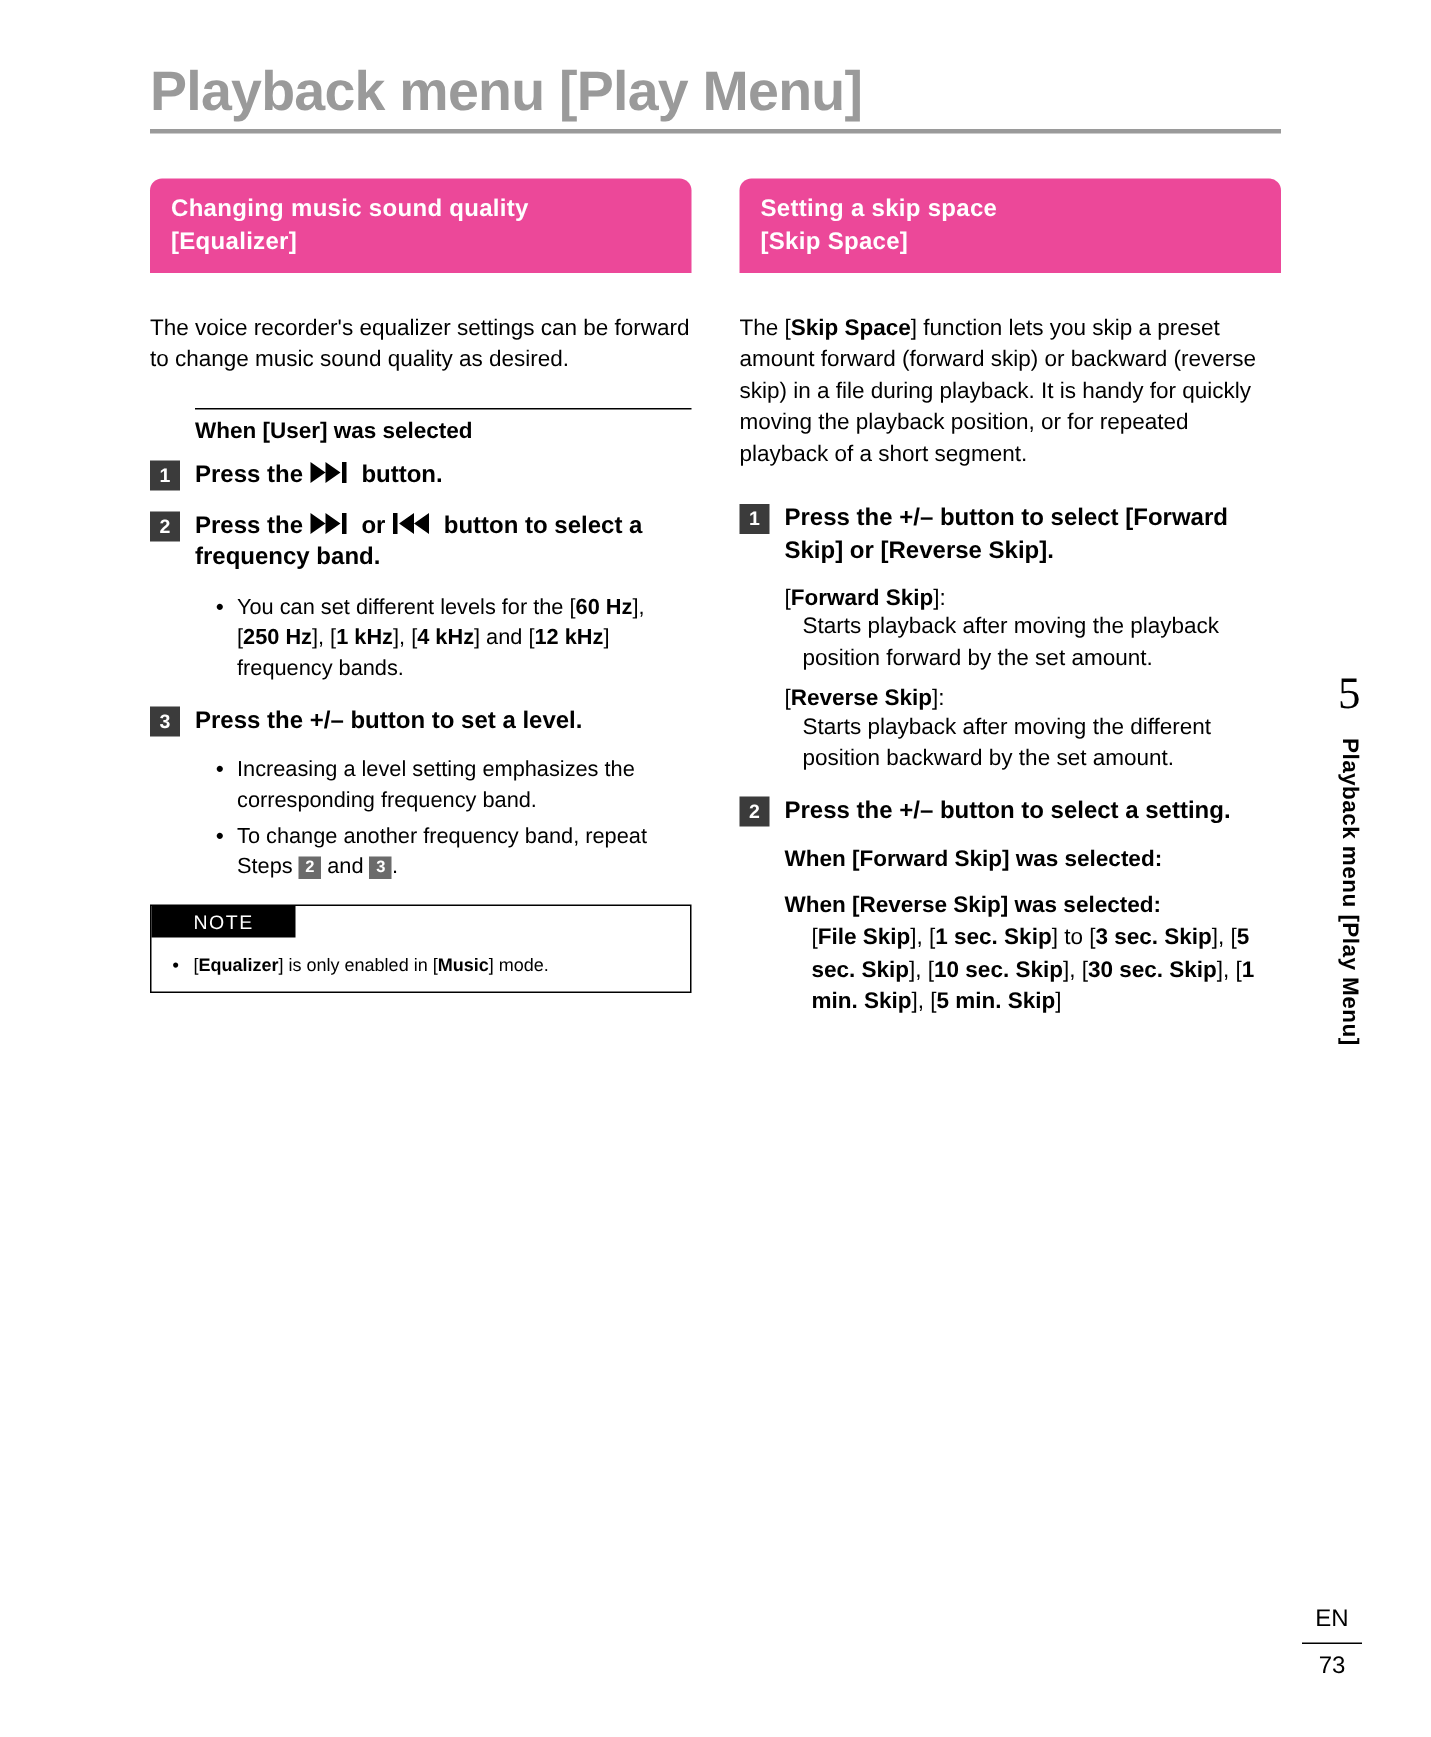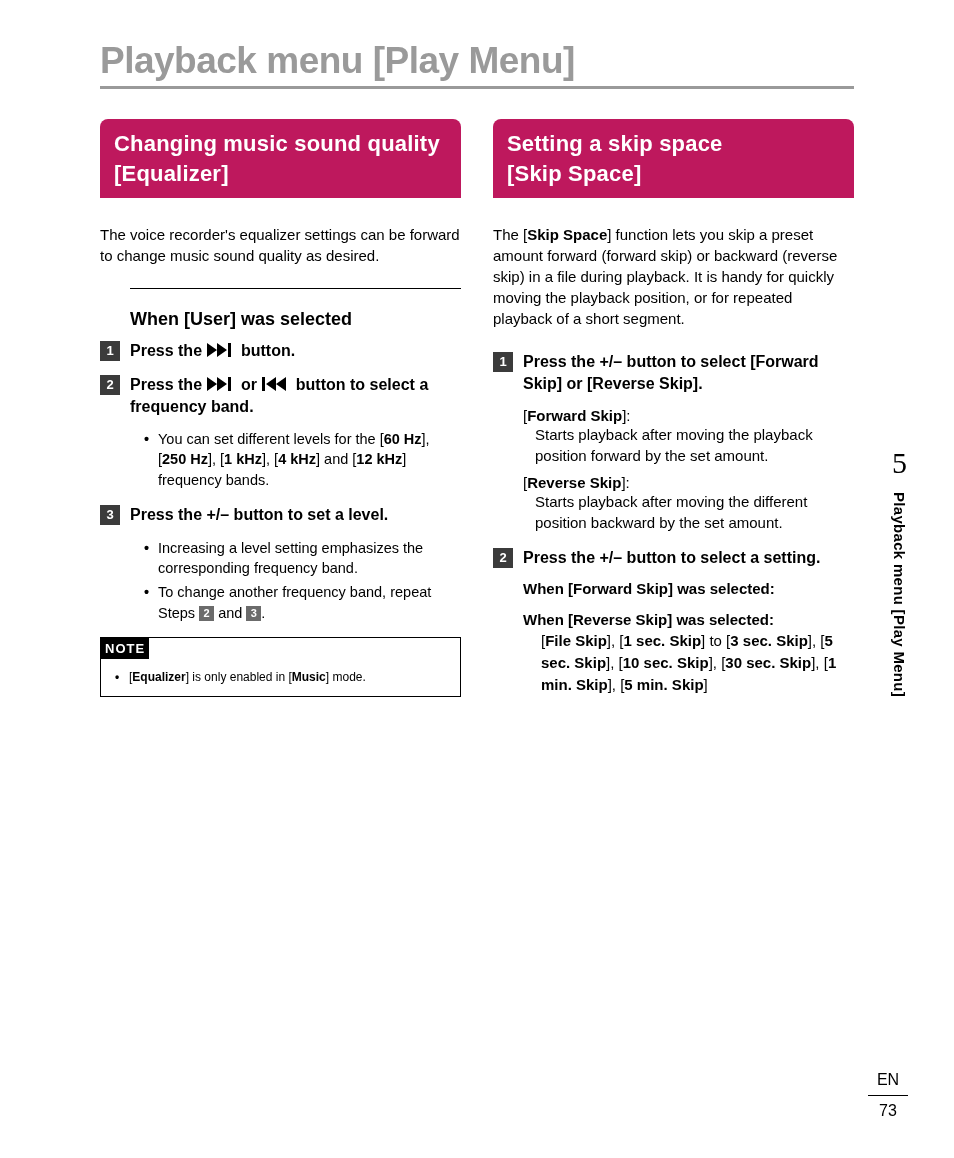--- a/index.html
+++ b/index.html
@@ -25,42 +25,42 @@
   }
   .columns {
     display: flex;
     gap: 32px;
   }
   .col {
     flex: 1;
     min-width: 0;
   }
   .section-header {
-    background: #be185d;
+    background: #ec4899;
     color: #fff;
     font-weight: 700;
-    font-size: 22px;
+    font-size: 16px;
     line-height: 1.35;
     padding: 10px 14px 10px 14px;
     border-radius: 8px 8px 0 0;
     margin-bottom: 26px;
     font-family: "Arial Narrow", Arial, sans-serif;
     letter-spacing: 0.2px;
   }
   .intro {
     font-size: 15px;
     line-height: 1.4;
     margin-bottom: 22px;
   }
   .sub-rule {
     border-top: 1px solid #000;
     margin-left: 30px;
-    padding-top: 20px;
+    padding-top: 6px;
     margin-bottom: 10px;
-    font-size: 18px;
+    font-size: 15px;
     font-weight: 700;
   }
   .step {
     display: flex;
     gap: 10px;
     margin-bottom: 12px;
     font-size: 16px;
     font-weight: 700;
   }
   .step-num {
@@ -109,23 +109,23 @@
   }
   .note-box {
     border: 1px solid #000;
     margin-top: 8px;
     padding-bottom: 10px;
   }
   .note-label {
     display: inline-block;
     background: #000;
     color: #fff;
-    font-weight: 700;
+    font-weight: 400;
     font-size: 13px;
-    padding: 3px 4px;
+    padding: 3px 28px;
     letter-spacing: 1px;
   }
   .note-box ul {
     margin: 10px 14px 0 14px;
   }
   .note-box li {
     list-style: none;
     font-size: 12px;
     line-height: 1.4;
     position: relative;

